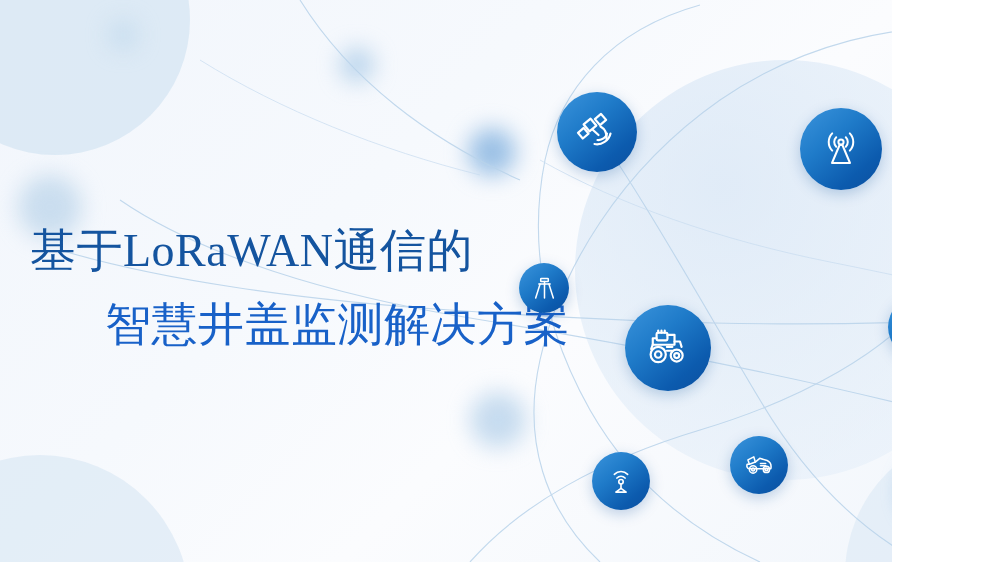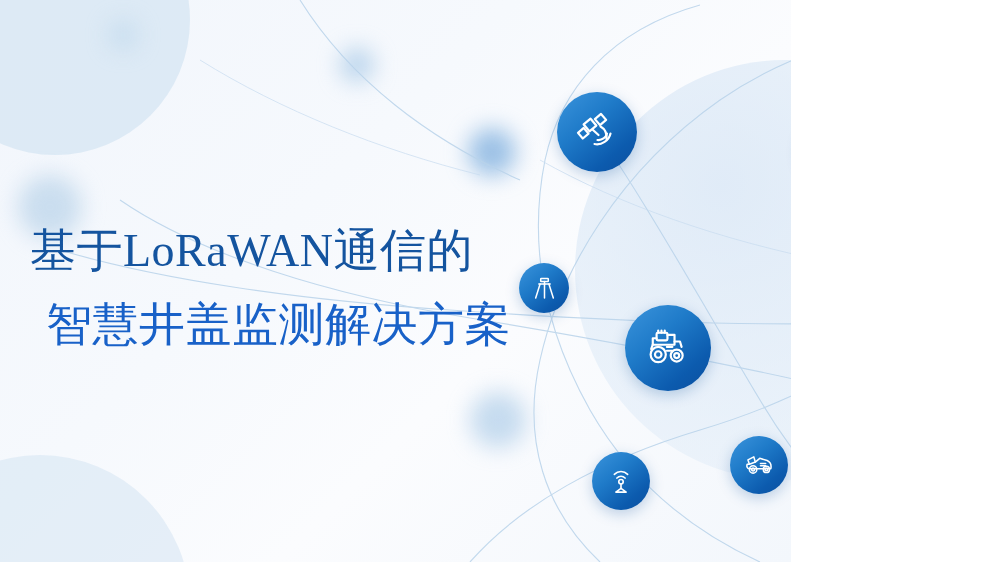--- a/index.html
+++ b/index.html
@@ -3,21 +3,21 @@
 <meta charset="utf-8">
 <title>LoRaWAN Smart Manhole Cover Slide</title>
 <style>
   html, body {
     margin: 0;
     padding: 0;
     background: #ffffff;
   }
   #slide {
     position: relative;
-    width: 791px;
+    width: 892px;
     height: 562px;
     overflow: hidden;
     background: linear-gradient(135deg, #f2f6fc 0%, #f6f9fd 38%, #fbfcfe 62%, #f3f7fc 100%);
     font-family: "Liberation Sans", "DejaVu Sans", sans-serif;
   }
 
   
   .bg-layer {
     position: absolute;
     inset: 0;
@@ -101,21 +101,22 @@
     line-height: 1.00;
     letter-spacing: 0.5px;
     white-space: nowrap;
   }
   .title-line-1 {
     color: #14549f;
     margin-bottom: 28px;
   }
   .title-line-2 {
     color: #1861c8;
-    margin-left: 16px;
+    margin-left: 4px;
+    text-align: right;
   }
 
   
   .node {
     position: absolute;
     border-radius: 50%;
     background: linear-gradient(140deg, #3b94dc 0%, #1f7bc9 38%, #0c5bae 75%, #0b4f9f 100%);
     box-shadow: 0 4px 14px rgba(18,85,160,0.26);
     display: flex;
     align-items: center;

